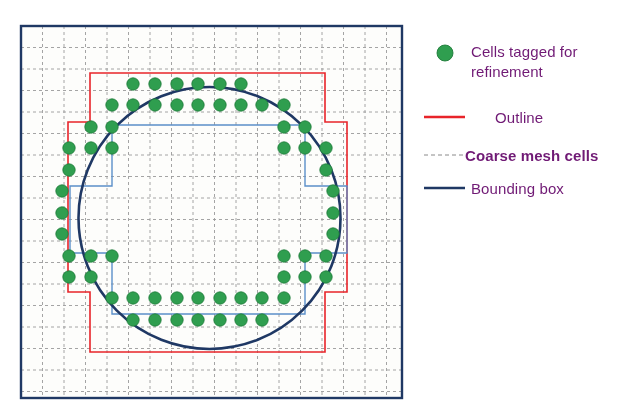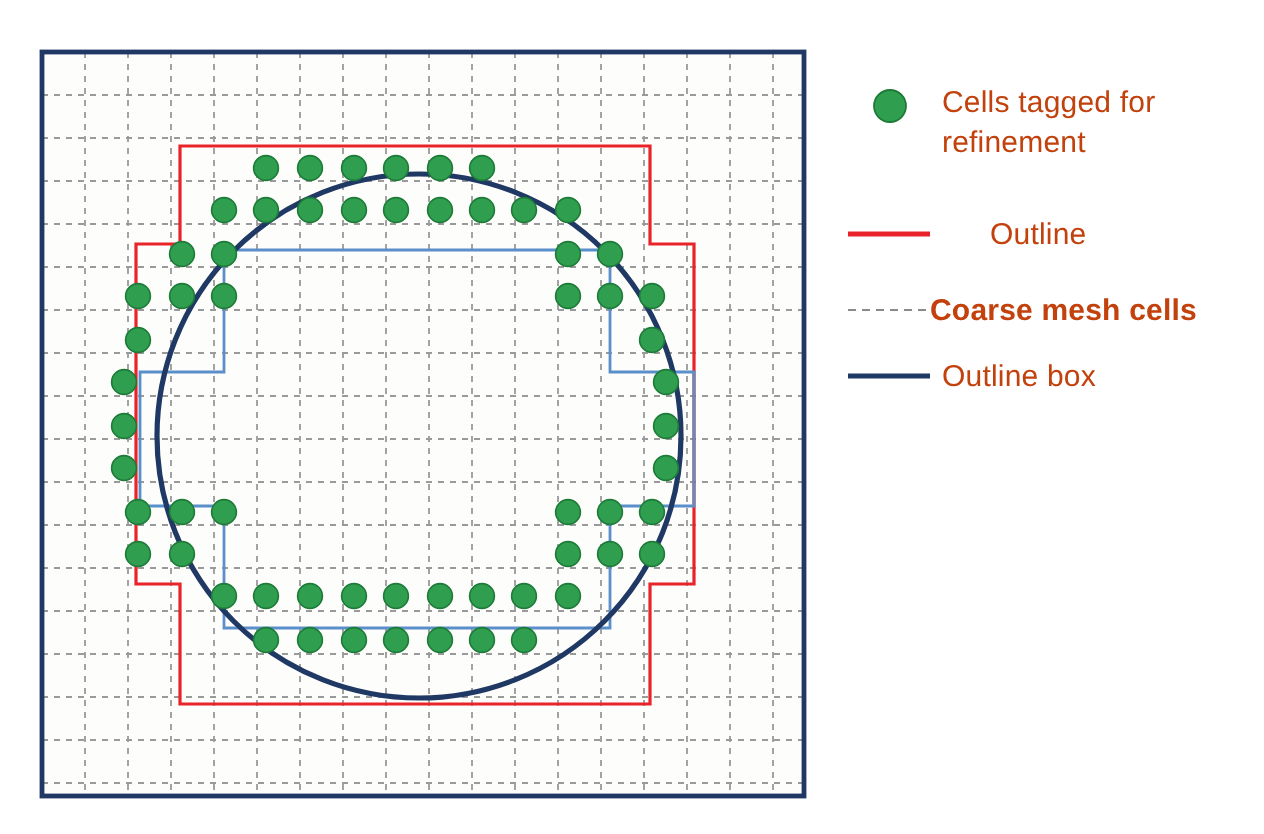--- a/index.html
+++ b/index.html
@@ -18,21 +18,21 @@
     left:424px;top:30px;
     width:200px;
   }
   .legend-row{
     position:absolute;
     display:flex;
     align-items:flex-start;
   }
   .legend-label{
     font-size:15px;
-    color:#c2410c;
+    color:#701a75;
     line-height:1.30;
     letter-spacing:0.1px;
     white-space:pre-line;
   }
 </style>
 </head>
 <body>
 
 <div id="root">
 
@@ -166,17 +166,17 @@
       <span class="legend-label">Cells tagged for
 refinement</span>
     </div>
     <div class="legend-row" style="left:47px;top:78px;margin-left:24px;">
       <span class="legend-label">Outline</span>
     </div>
     <div class="legend-row" style="left:41px;top:116px;font-weight:bold;">
       <span class="legend-label">Coarse mesh cells</span>
     </div>
     <div class="legend-row" style="left:47px;top:149px;">
-      <span class="legend-label">Outline box</span>
+      <span class="legend-label">Bounding box</span>
     </div>
   </div>
 
 </div>
 
 </body></html>

